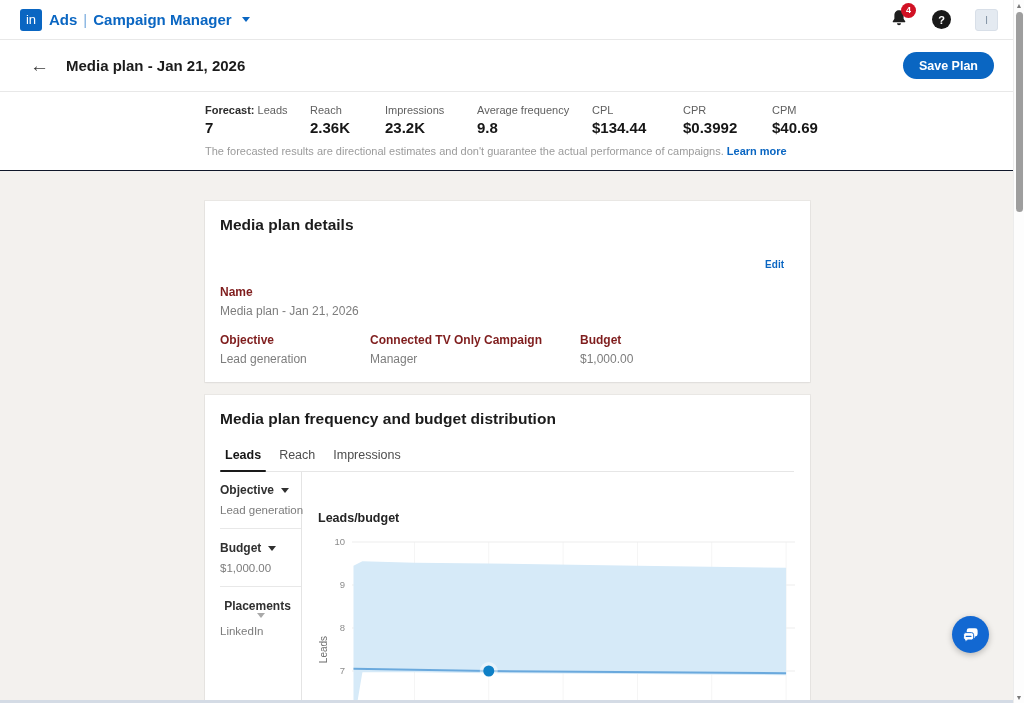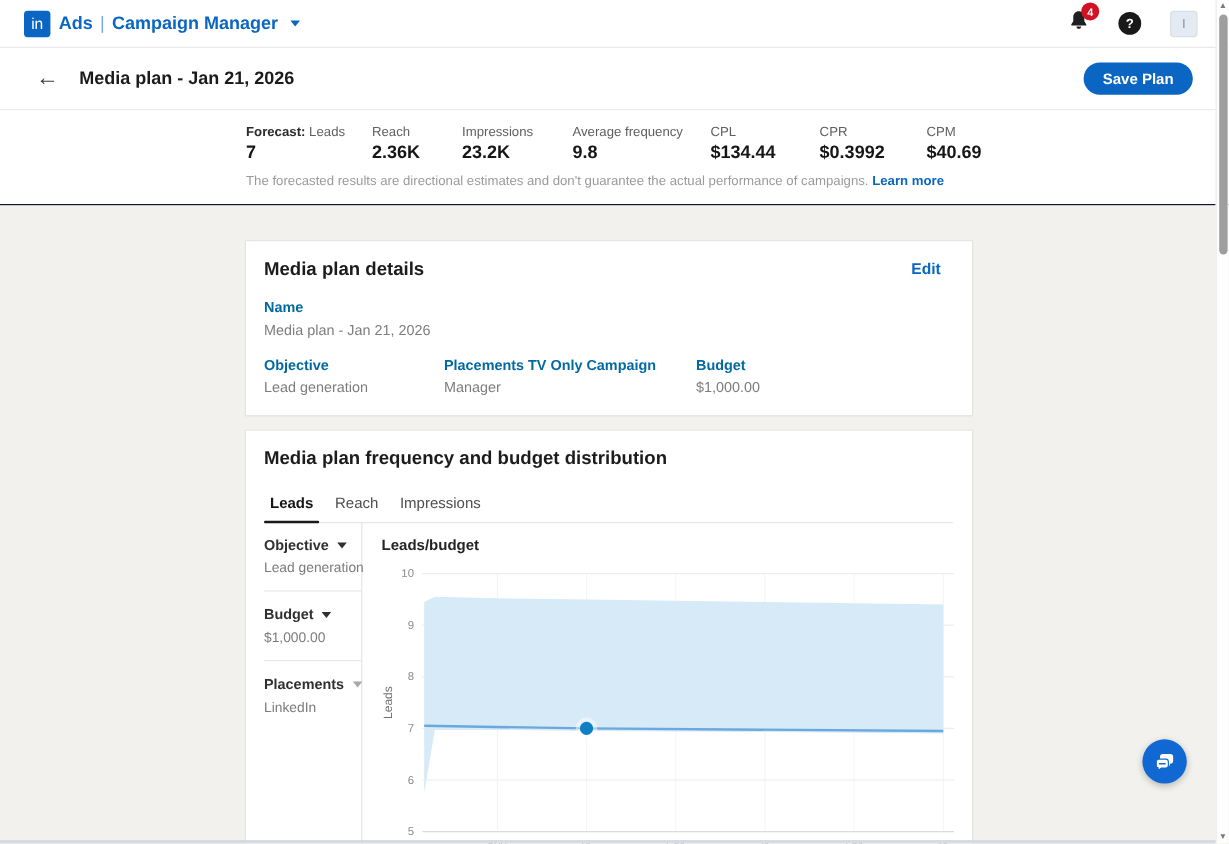--- a/index.html
+++ b/index.html
@@ -32,46 +32,46 @@
   .stat .val { font-size:15px; font-weight:600; color:#161616; margin-top:3px; }
   .disclaimer { margin-top:9px; font-size:11px; color:#9b9b9b; }
   .disclaimer a { color:#0a66c2; font-weight:600; text-decoration:none; margin-left:3px; cursor:pointer; }
 
   
   .main { padding-top:30px; }
   .card { width:605px; margin:0 0 13px 205px; background:#fff; border-radius:0; box-shadow:0 0 0 1px rgba(0,0,0,0.04), 0 1px 2px rgba(0,0,0,0.05); }
   .card-inner { padding:15px 16px 16px 15px; }
   .card-head { display:flex; align-items:flex-start; }
   .card-title { font-size:15.5px; font-weight:bold; color:#1c1c1c; }
-  .edit-link { margin-left:auto; margin-right:10px; color:#0a66c2; font-size:13px; font-weight:600; text-decoration:none; cursor:pointer; }
-
-  .field-lbl { font-size:12px; font-weight:600; color:#0369a1; }
+  .edit-link { margin-left:auto; margin-right:10px; color:#0a66c2; font-size:10px; font-weight:600; text-decoration:none; cursor:pointer;margin-top:43px; }
+
+  .field-lbl { font-size:12px; font-weight:600; color:#7f1d1d; }
   .field-val { font-size:12px; color:#7d7d7d; margin-top:5px; }
   .name-block { margin-top:15px; }
   .detail-grid { display:grid; grid-template-columns:150px 210px 118px auto; margin-top:15px; }
 
   
   .tabs { display:flex; margin-top:14px; border-bottom:1px solid #e6e6e6; }
   .tab { font-size:12.5px; color:#4e4e4e; padding:6px 5px 9px; margin-right:8px; position:relative; cursor:pointer; }
   .tab.active { color:#161616; font-weight:bold; }
   .tab.active::after { content:''; position:absolute; left:0; right:0; bottom:-1px; height:2.5px; background:#1a1a1a; border-radius:2px; }
 
   
   .fc-body { display:flex; }
   .filter-panel { width:82px; border-right:1px solid #e4e4e4; padding-top:11px; }
   .filter-item { padding:0 6px 12px 0; }
   .filter-item + .filter-item { border-top:1px solid #e8e8e8; padding-top:12px; }
   .filter-lbl { font-size:12px; font-weight:bold; color:#303030; display:flex; align-items:center; cursor:pointer; }
   .filter-lbl .caret { border-top-width:5px; margin-left:7px; }
-  .filter-item.disabled .filter-lbl { cursor:default; }
+  .filter-item.disabled .filter-lbl { cursor:default;flex-direction:column; }
   .filter-item.disabled .caret { color:#a9a9a9; }
   .filter-val { font-size:11.5px; color:#7c7c7c; margin-top:7px; white-space:nowrap; }
 
   .chart-area { flex:1; padding:11px 0 0 16px; }
-  .chart-title { font-size:12.5px; font-weight:bold; color:#242424; }
+  .chart-title { font-size:12.5px; font-weight:bold; color:#242424;margin-top:28px; }
   #chart-svg { display:block; margin-top:5px; font-family:"Liberation Sans", sans-serif; }
 
   
   .chat-fab { position:absolute; right:35px; bottom:50px; width:37px; height:37px; border-radius:50%; background:#1268d2; border:none; cursor:pointer; display:flex; align-items:center; justify-content:center; box-shadow:0 2px 6px rgba(0,0,0,.25); }
 
   
   .scrollbar { position:absolute; top:0; right:0; width:11px; height:703px; background:#fdfdfd; border-left:1px solid #ececec; }
   .sb-arrow { position:absolute; left:0; width:100%; text-align:center; font-size:7px; color:#7a7a7a; }
   .sb-up { top:2px; } .sb-down { bottom:2px; }
   .sb-thumb { position:absolute; left:1.5px; top:12px; width:7px; height:200px; background:#9e9e9e; border-radius:4px; cursor:pointer; }
@@ -158,21 +158,21 @@
       <div class="name-block">
         <div class="field-lbl">Name</div>
         <div class="field-val">Media plan - Jan 21, 2026</div>
       </div>
       <div class="detail-grid">
         <div>
           <div class="field-lbl">Objective</div>
           <div class="field-val">Lead generation</div>
         </div>
         <div>
-          <div class="field-lbl">Placements TV Only Campaign</div>
+          <div class="field-lbl">Connected TV Only Campaign</div>
           <div class="field-val">Manager</div>
         </div>
         <div>
           <div class="field-lbl">Budget</div>
           <div class="field-val">$1,000.00</div>
         </div>
       </div>
     </div>
   </section>
 

